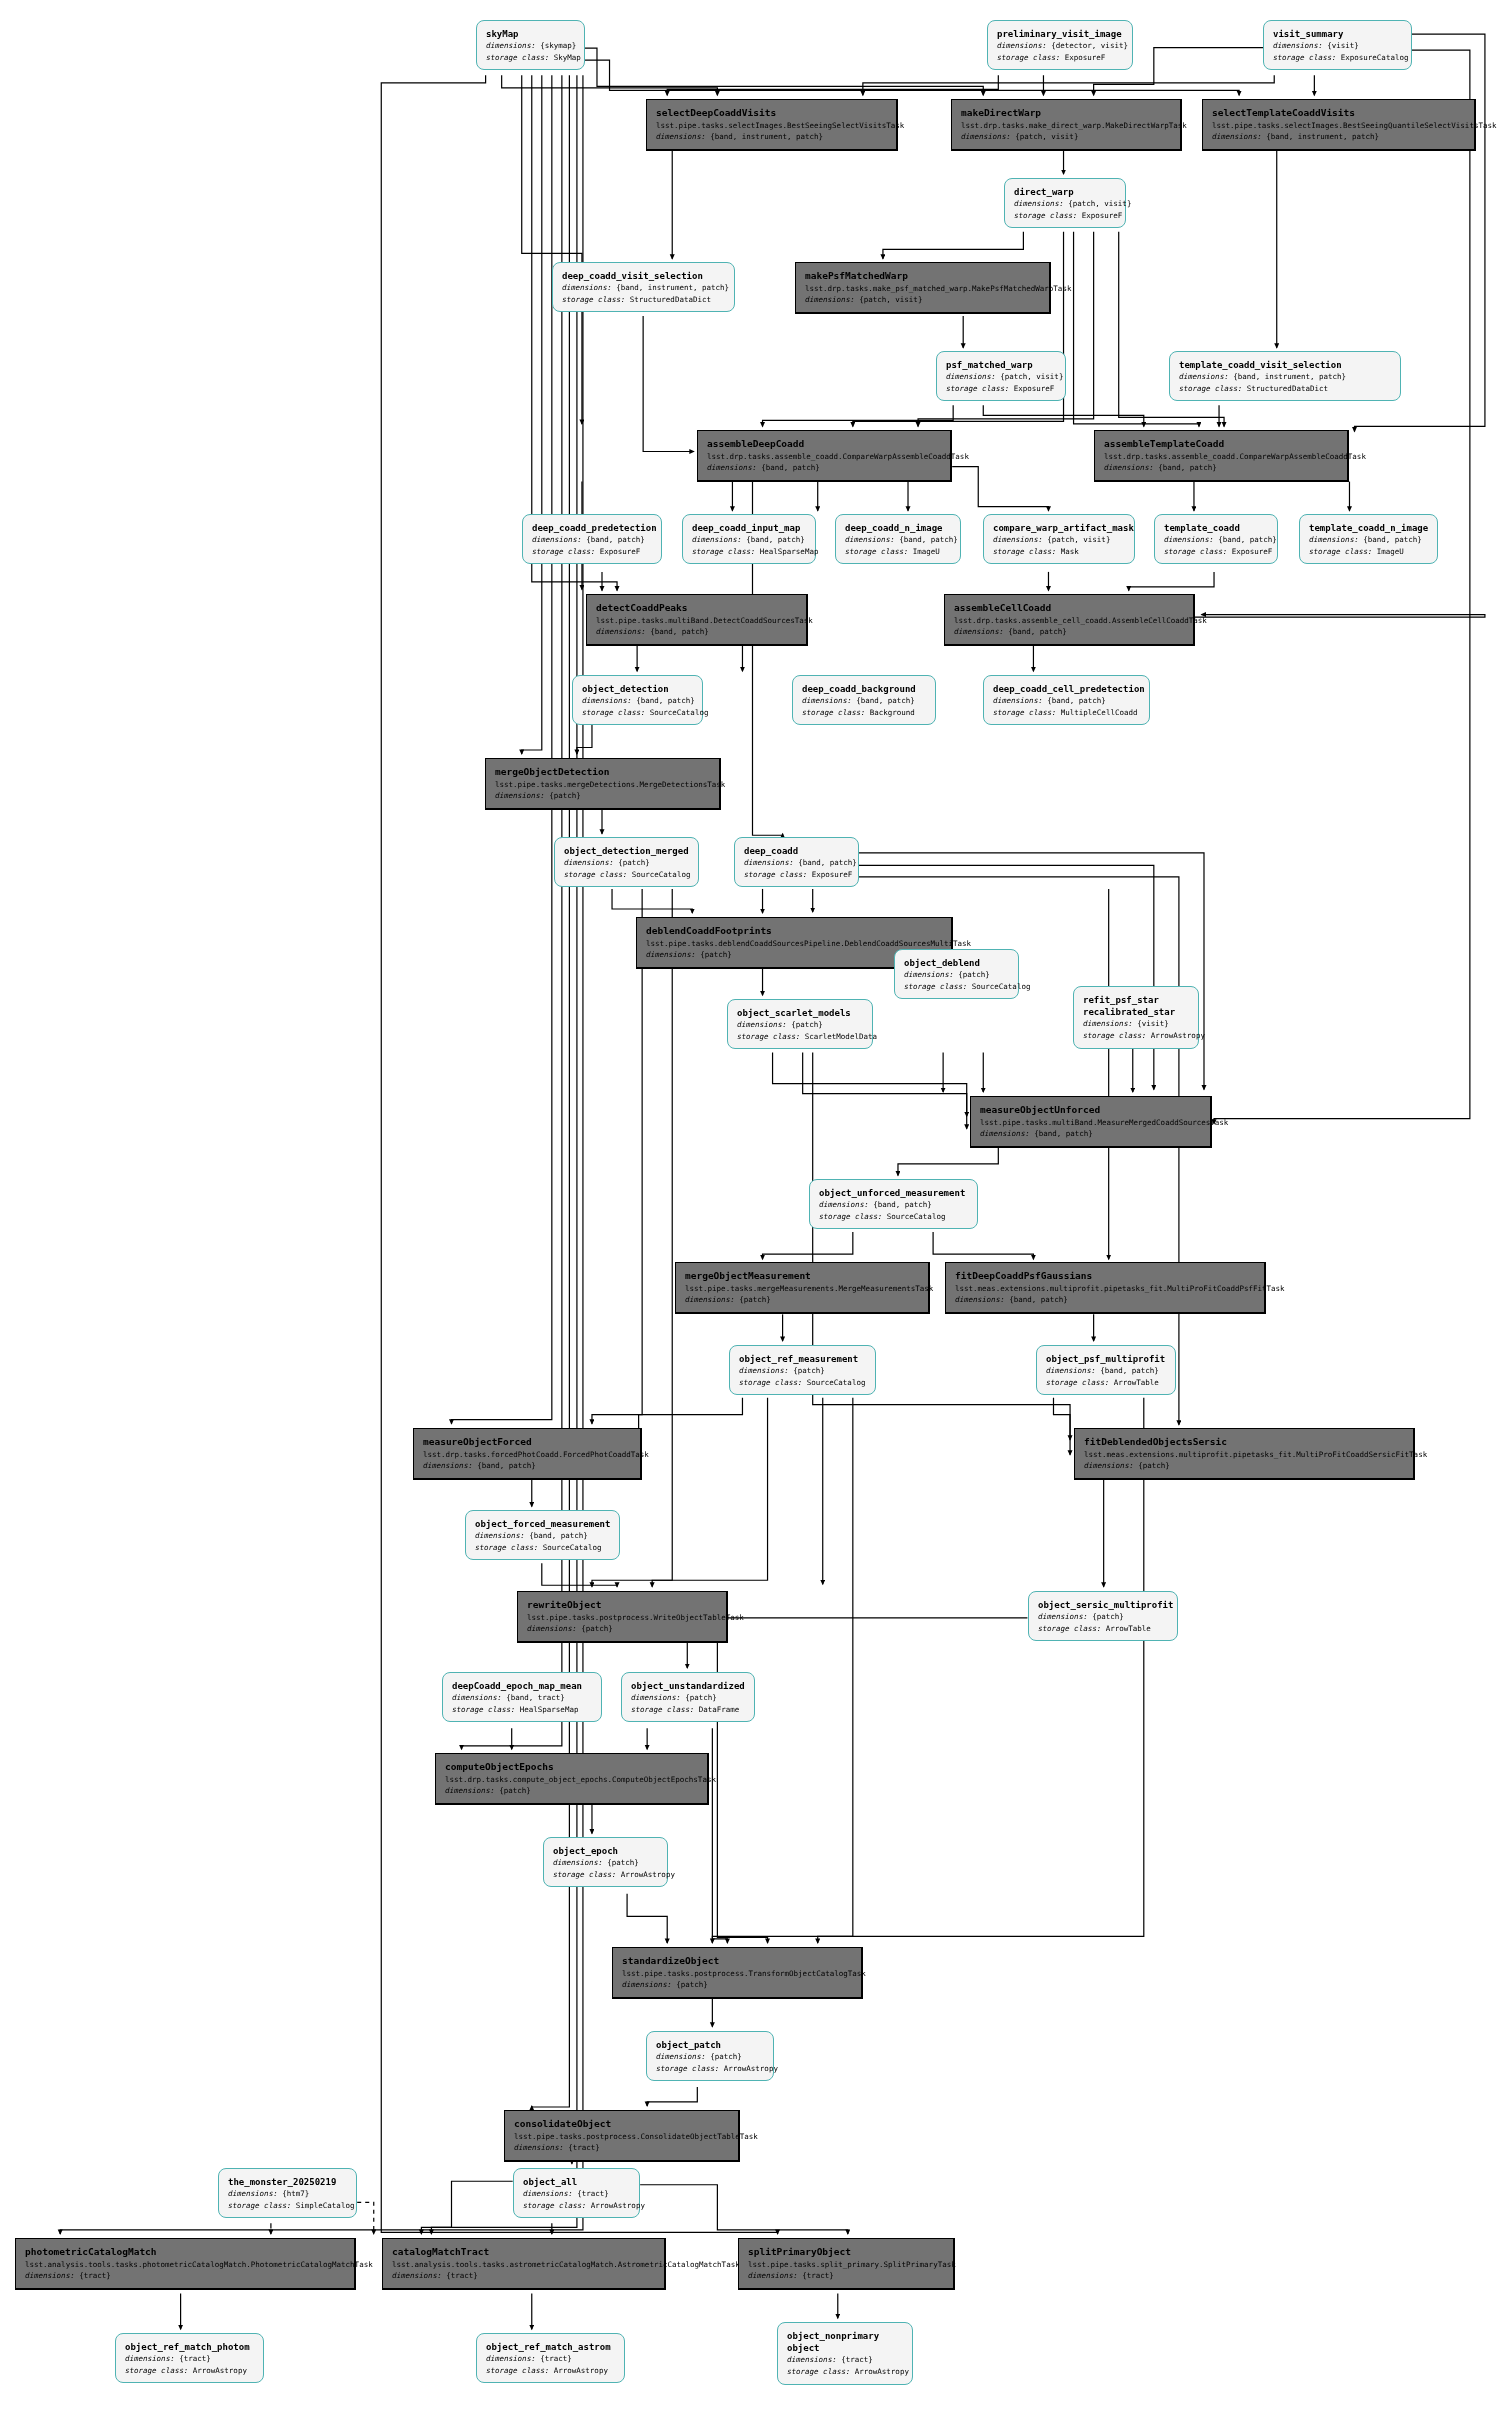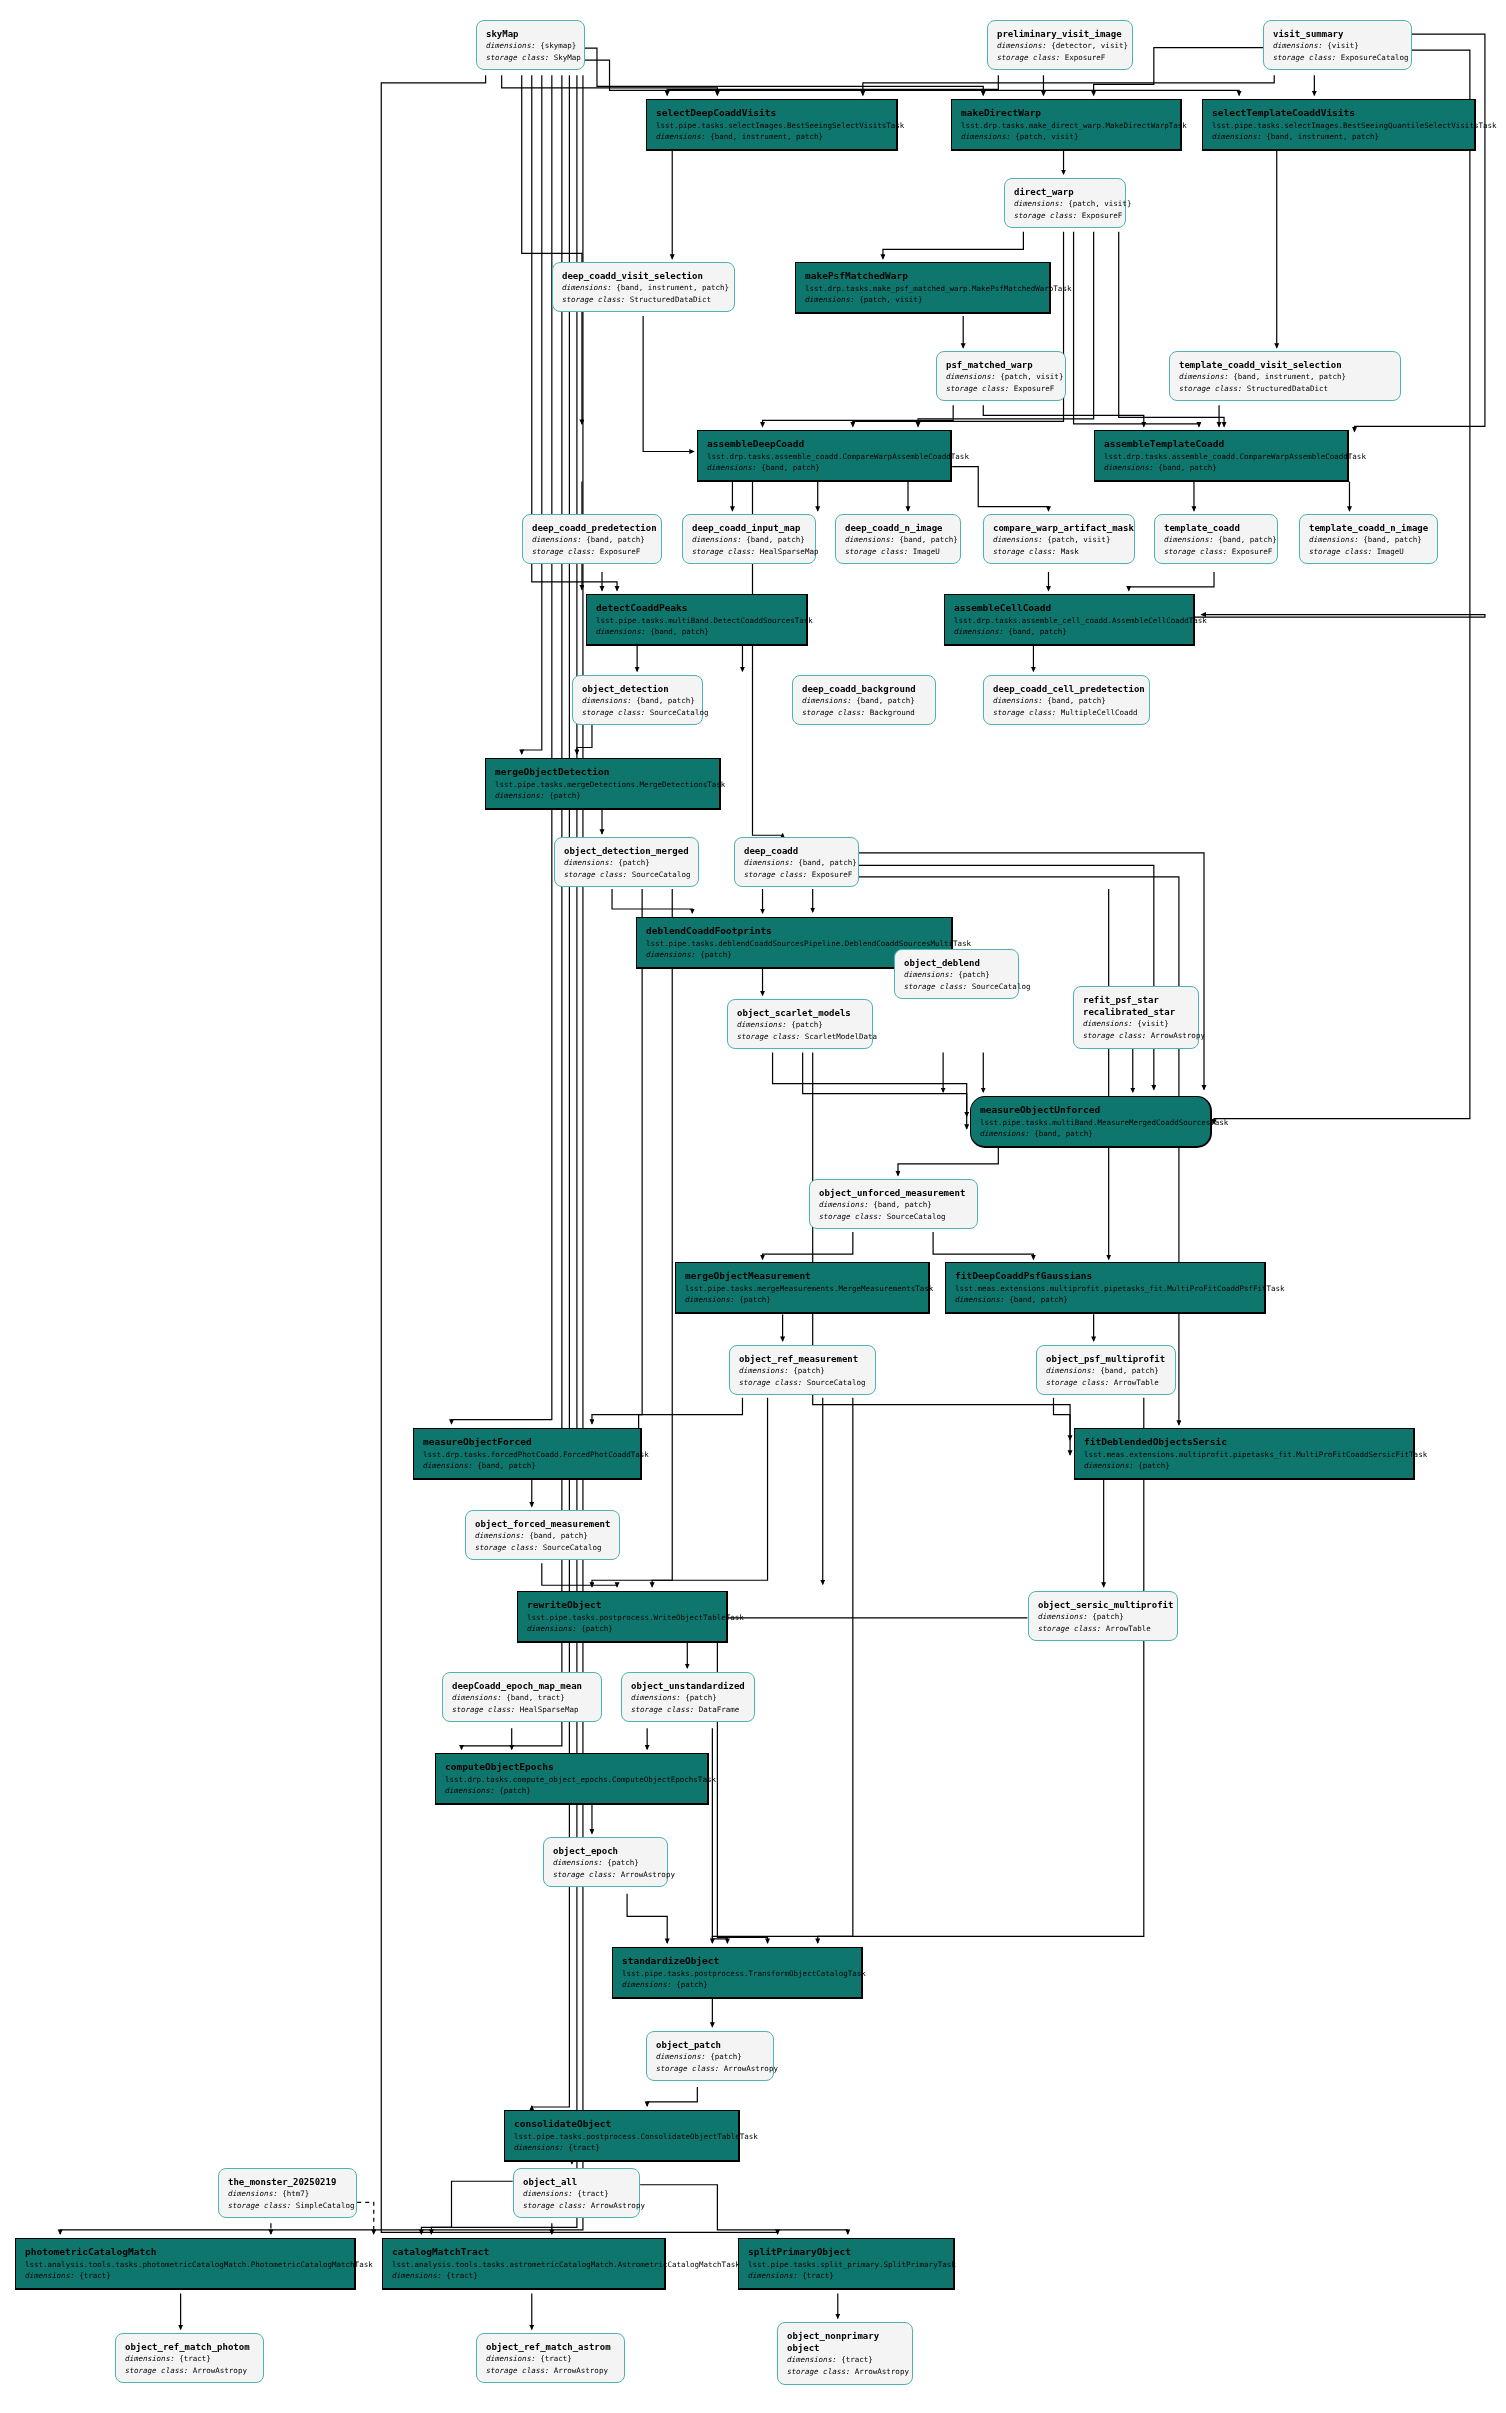--- a/index.html
+++ b/index.html
@@ -6,21 +6,21 @@
   body{font-family:"DejaVu Sans Mono",monospace;}
   #canvas{position:relative;width:1506px;height:2413px;background:#fff;overflow:hidden;}
   svg.edges{position:absolute;left:0;top:0;width:1506px;height:2413px;pointer-events:none;}
   .node{position:absolute;box-sizing:border-box;padding:7px 9px 6px 9px;}
   .node.dataset{
     background:#f4f4f4;
     border:1.5px solid #4fb3b3;
     border-radius:8px;
   }
   .node.task{
-    background:#0f766e;
+    background:#737373;
     border:1px solid #000;
     border-bottom:2.5px solid #000;
     border-right:2px solid #000;
   }
   .n-title{
     font-weight:bold;
     color:#000;
     white-space:nowrap;
     line-height:1.35;
   }
@@ -346,21 +346,21 @@
         <div class="n-title">object_deblend</div>
         <div class="n-line"><i>dimensions:</i> <span>{patch}</span></div>
         <div class="n-line"><i>storage class:</i> <span>SourceCatalog</span></div>
       </div>
       <div class="node dataset" style="left: 1073px; top: 986px; width: 126px;">
         <div class="n-title">refit_psf_star</div>
         <div class="n-title">recalibrated_star</div>
         <div class="n-line"><i>dimensions:</i> <span>{visit}</span></div>
         <div class="n-line"><i>storage class:</i> <span>ArrowAstropy</span></div>
       </div>
-      <div class="node task" style="left: 970px; top: 1096px; width: 242px; border-radius: 15px;">
+      <div class="node task" style="left: 970px; top: 1096px; width: 242px;">
         <div class="n-title">measureObjectUnforced</div>
         <div class="n-line">lsst.pipe.tasks.multiBand.MeasureMergedCoaddSourcesTask</div>
         <div class="n-line"><i>dimensions:</i> <span>{band, patch}</span></div>
       </div>
       <div class="node dataset" style="left: 809px; top: 1179px; width: 169px;">
         <div class="n-title">object_unforced_measurement</div>
         <div class="n-line"><i>dimensions:</i> <span>{band, patch}</span></div>
         <div class="n-line"><i>storage class:</i> <span>SourceCatalog</span></div>
       </div>
       <div class="node task" style="left: 675px; top: 1262px; width: 255px;">

